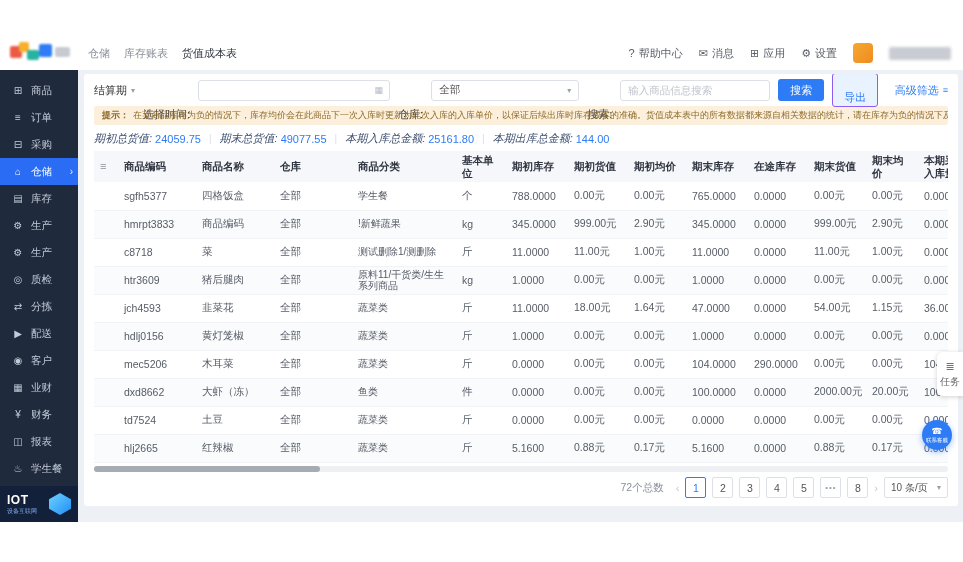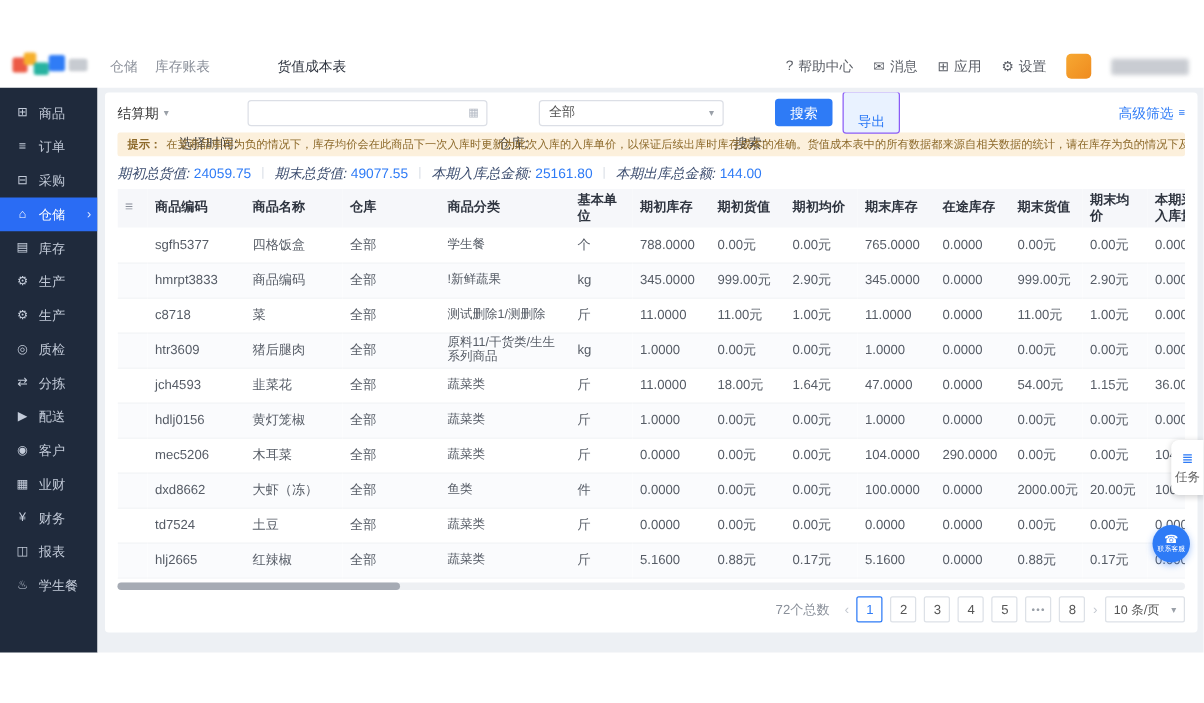--- a/index.html
+++ b/index.html
@@ -9,21 +9,21 @@
   
   .topbar { position:absolute; top:36px; left:0; width:963px; height:34px; background:#fff; display:flex; align-items:center; z-index:3; }
   .logo { width:62px; height:22px; margin-left:10px; position:relative; filter:blur(1.2px); cursor:pointer; }
   .logo .lb { position:absolute; border-radius:2px; display:block; }
   .b1 { left:0; top:4px; width:12px; height:12px; background:#ec5a45; }
   .b2 { left:9px; top:0; width:10px; height:10px; background:#f6b02c; }
   .b3 { left:17px; top:8px; width:12px; height:10px; background:#27b3a0; }
   .b4 { left:29px; top:2px; width:13px; height:13px; background:#2f7cf6; }
   .b5 { left:45px; top:5px; width:15px; height:10px; background:#c7cbd1; }
   .crumbs { display:flex; gap:14px; margin-left:16px; font-size:11px; color:#8a8f99; }
-  .crumbs .cur { color:#2f3540; font-weight:500;margin-left:40px; }
+  .crumbs .cur { color:#2f3540; font-weight:500; }
   .topbar-right { margin-left:auto; display:flex; align-items:center; gap:16px; padding-right:12px; }
   .tb-item { display:flex; align-items:center; gap:4px; color:#5a5e66; font-size:11px; cursor:pointer; }
   .tb-ic { font-style:normal; font-size:11px; color:#5a5e66; }
   .avatar { width:20px; height:20px; border-radius:4px; background:linear-gradient(135deg,#f7a832,#ef8b1f); }
   .redacted-name { width:62px; height:13px; border-radius:2px; background:#c9ccd2; filter:blur(1.5px); }
 
   
   .layout { position:absolute; top:70px; left:0; width:963px; height:452px; display:flex; }
   .sidebar { width:78px; background:#1f2a3c; position:relative; flex-shrink:0; }
   .side-menu { padding-top:7px; }
@@ -189,40 +189,50 @@
         </div>
         <div class="side-item">
           <span class="side-icon">◫</span>
           <span class="side-label">报表</span>
         </div>
         <div class="side-item">
           <span class="side-icon">♨</span>
           <span class="side-label">学生餐</span>
         </div>
       </div>
+    <div class="iot">
+      <div class="iot-txt">
+        <span class="iot-title">IOT</span>
+        <span class="iot-sub">设备互联网</span>
+      </div>
+      <span class="iot-gfx"></span>
+    </div>
   </aside>
 
   <main class="content">
     <section class="card">
 
       <div class="filter-row">
         <span class="sel-plain">
           <span>结算期</span>
           <span class="caret">▾</span>
         </span>
         <span class="flabel">选择时间:</span>
         <span class="date-box">
           <i class="cal-ic" style="font-style:normal">▦</i>
         </span>
         <span class="flabel">仓库:</span>
         <span class="sel-box">
           <span>全部</span>
           <span class="caret">▾</span>
         </span>
         <span class="flabel">搜索:</span>
+        <span class="search-box">
+          <input type="text" placeholder="输入商品信息搜索" style="">
+        </span>
         <button class="btn-primary">搜索</button>
         <button class="btn-soft">导出</button>
         <span class="adv">
           <span>高级筛选</span>
           <i style="font-style:normal;font-size:9px">≡</i>
         </span>
       </div>
 
       <div class="notice">
         <b>提示：</b><span>在某商品库存为负的情况下，库存均价会在此商品下一次入库时更新为此次入库的入库单价，以保证后续出库时库存成本的准确。货值成本表中的所有数据都来源自相关数据的统计，请在库存为负的情况下及时盘点库存，否则会出现货值成本不准确的情况。</span>

